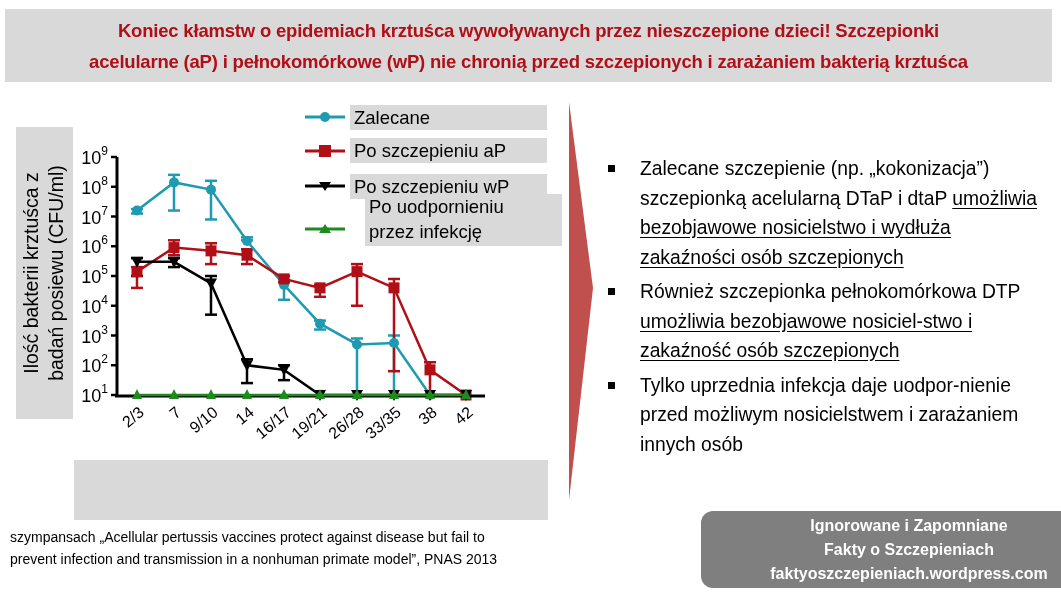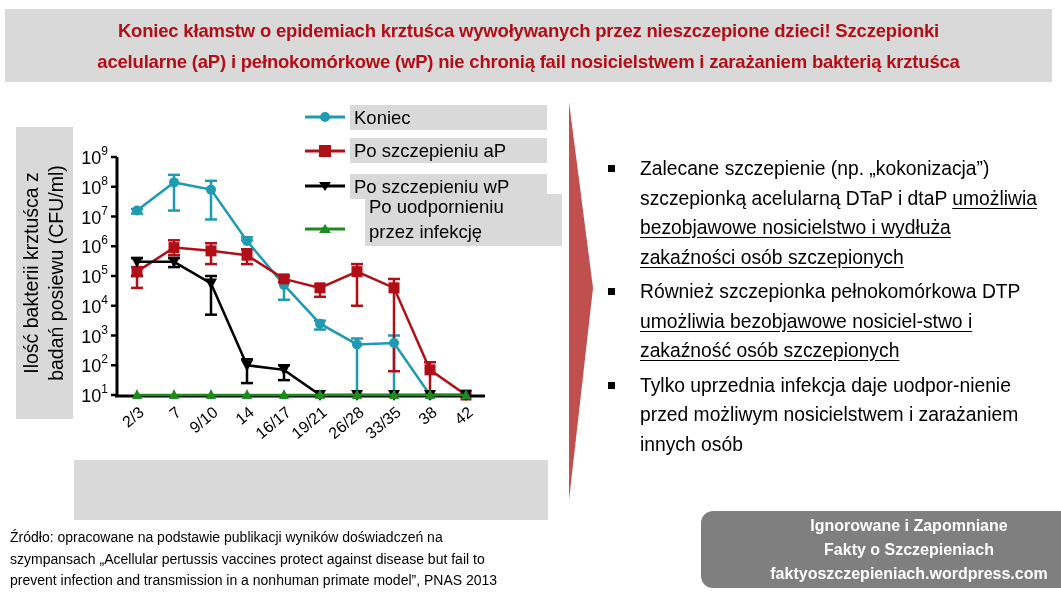--- a/index.html
+++ b/index.html
@@ -17,21 +17,21 @@
   .bullet .sq { position:absolute; left:8px; top:11px; width:7px; height:7px; background:#000; }
   .u { text-decoration:underline; text-underline-offset:3px; }
   .source { position:absolute; left:10px; top:527px; font-size:14px; line-height:21.5px; width:600px; }
   .badge { position:absolute; left:701px; top:511px; width:350px; height:77px; background:#7f7f7f; border-radius:12px; color:#fff; font-weight:bold; font-size:16px; line-height:24px; display:flex; flex-direction:column; align-items:center; justify-content:center;padding-left:33px; }
 </style>
 </head>
 <body>
 
 <div class="title-box">
   <div class="title-line">Koniec kłamstw o epidemiach krztuśca wywoływanych przez nieszczepione dzieci! Szczepionki</div>
-  <div class="title-line">acelularne (aP) i pełnokomórkowe (wP) nie chronią fail nosicielstwem i zarażaniem bakterią krztuśca</div>
+  <div class="title-line">acelularne (aP) i pełnokomórkowe (wP) nie chronią przed szczepionych i zarażaniem bakterią krztuśca</div>
 </div>
 
 <div class="ylabel-box"></div>
 <div class="ylabel-text">
   <div>Ilość bakterii  krztuśca z</div>
   <div>badań posiewu (CFU/ml)</div>
 </div>
 
 <svg class="chart" width="560" height="460">
   <g id="yticks">
@@ -189,21 +189,21 @@
       <circle cx="325" cy="117" r="5" fill="#1e9bb0"></circle>
       <line x1="305" y1="151" x2="345" y2="151" stroke="#b10f17" stroke-width="3"></line>
       <rect x="319" y="145" width="12" height="12" fill="#b10f17"></rect>
       <line x1="305" y1="186" x2="345" y2="186" stroke="#000000" stroke-width="3"></line>
       <polygon points="319,182 331,182 325,191" fill="#000000"></polygon>
       <line x1="305" y1="229" x2="345" y2="229" stroke="#1f8a1f" stroke-width="3"></line>
       <polygon points="319,233 331,233 325,224" fill="#1f8a1f"></polygon>
     </g>
 </svg>
 
-<div class="legend-label" style="top:105px;height:25px;">Koniec</div>
+<div class="legend-label" style="top:105px;height:25px;">Zalecane</div>
 <div class="legend-label" style="top:138px;height:25px;">Po szczepieniu aP</div>
 <div class="legend-label" style="top:174px;height:25px;">Po szczepieniu wP</div>
 <div class="legend-label" style="top:194px;height:52px;margin-left:15px;">
   <div>Po uodpornieniu</div>
   <div>przez infekcję</div>
 </div>
 
 <div class="xlabel-box">
 </div>
 
@@ -221,21 +221,20 @@
     <span class="sq"></span>
     <span>Również szczepionka pełnokomórkowa DTP </span><span class="u">umożliwia bezobjawowe nosiciel-stwo i zakaźność osób szczepionych</span>
   </div>
   <div class="bullet">
     <span class="sq"></span>
     <span>Tylko uprzednia infekcja daje uodpor-nienie przed możliwym nosicielstwem i zarażaniem innych osób</span>
   </div>
 </div>
 
 <div class="source">
-  <div>Źródło: opracowane na podstawie publikacji  wyników doświadczeń na</div>
   <div>szympansach „Acellular pertussis vaccines protect against disease but fail to</div>
   <div>prevent infection and transmission in a nonhuman primate model”, PNAS 2013</div>
 </div>
 
 <div class="badge">
   <div>Ignorowane i Zapomniane</div>
   <div>Fakty  o Szczepieniach</div>
   <div>faktyoszczepieniach.wordpress.com</div>
 </div>
 

